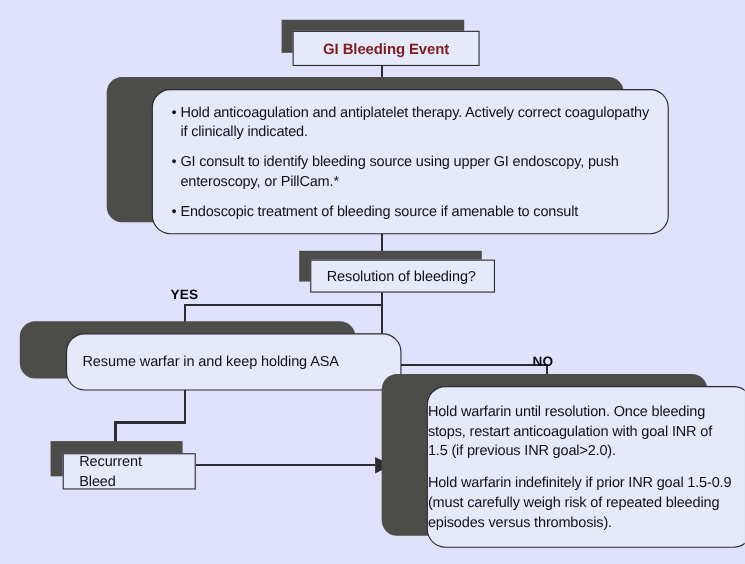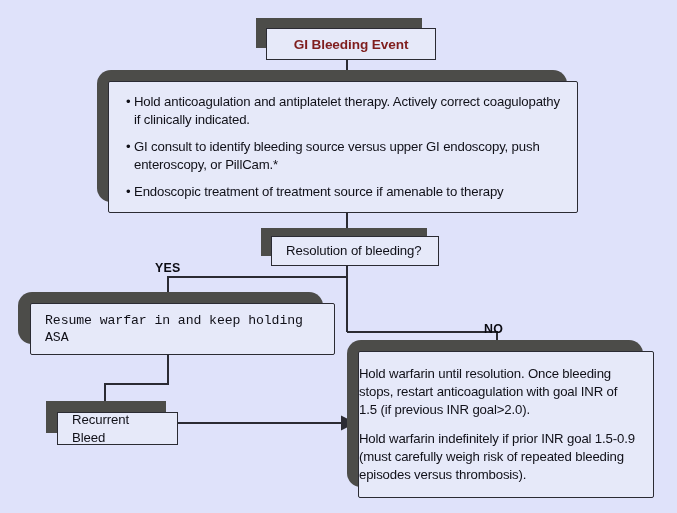--- a/index.html
+++ b/index.html
@@ -51,21 +51,21 @@
     z-index: 2;
     display: flex;
     flex-direction: column;
     justify-content: center;
   }
   
   .rect .plate { border-radius: 0; }
   .rect .face  { border-radius: 0; }
   
   .round .plate { border-radius: 14px; }
-  .round .face  { border-radius: 2px; }
+  .round .face  { border-radius: 17px; margin-left: 30px; }
 
   .label-text {
     font-size: 13.2px;
     color: #101018;
     line-height: 1.32;
     letter-spacing: -0.1px;
   }
   .title-text {
     font-size: 13.6px;
     font-weight: bold;
@@ -142,37 +142,37 @@
     <div class="plate" style="left:0; top:0; width:166px; height:30px;"></div>
     <div class="face" style="left:10px; top:10px; width:170px; height:32px;">
       <div class="title-text">GI Bleeding Event</div>
     </div>
   </div>
 
   <div class="node round" style="left:97px; top:70px; width:481px; height:143px;">
     <div class="plate" style="left:0; top:0; width:470px; height:132px;"></div>
     <div class="face bullets" style="left:11px; top:11px; width:470px; height:132px;">
       <p>• Hold anticoagulation and antiplatelet therapy. Actively correct coagulopathy if clinically indicated.</p>
-      <p>• GI consult to identify bleeding source versus upper GI endoscopy, push enteroscopy, or PillCam.*</p>
-      <p>• Endoscopic treatment of treatment source if amenable to therapy</p>
+      <p>• GI consult to identify bleeding source using upper GI endoscopy, push enteroscopy, or PillCam.*</p>
+      <p>• Endoscopic treatment of bleeding source if amenable to consult</p>
     </div>
   </div>
 
-  <div class="node rect" style="left:261px; top:228px; width:164px; height:37px;">
+  <div class="node rect" style="left:272px; top:228px; width:164px; height:37px;">
     <div class="plate" style="left:0; top:0; width:166px; height:28px;"></div>
     <div class="face one-line" style="left:10px; top:8px; width:168px; height:30px;">
       <div class="label-text">Resolution of bleeding?</div>
     </div>
   </div>
 
   <div class="branch-label" style="left:155px; top:248px;">YES</div>
 
   <div class="branch-label" style="left:484px; top:309px;">NO</div>
 
-  <div class="node round" style="left:18px; top:292px; width:317px; height:63px;font-family:Liberation Mono, monospace;">
+  <div class="node round" style="left:18px; top:292px; width:317px; height:63px;">
     <div class="plate" style="left:0; top:0; width:305px; height:52px;"></div>
     <div class="face one-line" style="left:12px; top:11px; width:305px; height:52px;">
       <div class="label-text">Resume warfar in and keep holding ASA</div>
     </div>
   </div>
 
   <div class="node rect" style="left:46px; top:401px; width:145px; height:44px;">
     <div class="plate" style="left:0; top:0; width:120px; height:32px;"></div>
     <div class="face one-line" style="left:11px; top:11px; width:121px; height:33px;">
       <div class="label-text">Recurrent Bleed</div>

